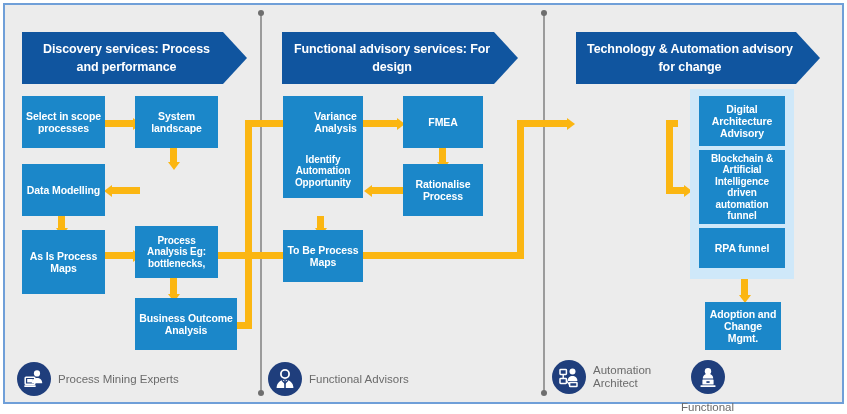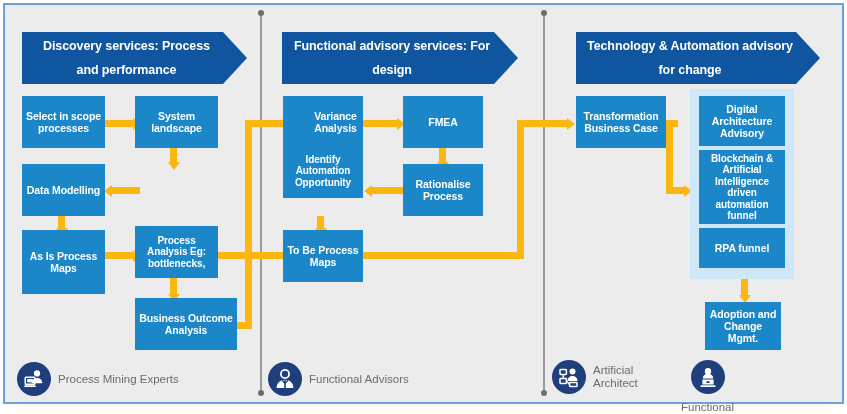--- a/index.html
+++ b/index.html
@@ -33,21 +33,21 @@
   .divider .dot.top{top:-3px;}
   .divider .dot.bot{bottom:-3px;}
 
   
   .banner{
     position:absolute;
     background:#10559f;
     color:#ffffff;
     font-weight:bold;
     font-size:12.5px;
-    line-height:24px;
+    line-height:18px;
     display:flex;align-items:center;justify-content:center;
     text-align:center;
     padding:0 26px 0 10px;
     box-sizing:border-box;
     clip-path:polygon(0 0, calc(100% - 24px) 0, 100% 50%, calc(100% - 24px) 100%, 0 100%);
     letter-spacing:-0.1px;
   }
 
   
   .box{
@@ -198,21 +198,20 @@
   <div class="box" style="left:135px;top:298px;width:102px;height:52px;">Business Outcome Analysis</div>
 
   <div class="box" style="left:283px;top:96px;width:80px;height:52px;padding-left:28px;">Variance Analysis</div>
   <div class="box" style="left:403px;top:96px;width:80px;height:52px;">FMEA</div>
 
   <div class="box small" style="left:283px;top:144px;width:80px;height:54px;">Identify Automation Opportunity</div>
   <div class="box" style="left:403px;top:164px;width:80px;height:52px;">Rationalise Process</div>
 
   <div class="box" style="left:283px;top:230px;width:80px;height:52px;">To Be Process Maps</div>
 
-  <div class="box" style="left:576px;top:96px;width:90px;height:52px;">Transformation Business Case</div>
 
   <div class="group-panel" style="left:690px;top:89px;width:104px;height:190px;">
     <div class="box" style="left:8px;top:6px;width:88px;height:52px;">Digital Architecture Advisory</div>
     <div class="box small" style="left:8px;top:60px;width:88px;height:76px;">Blockchain &amp; Artificial Intelligence driven automation funnel</div>
     <div class="box" style="left:8px;top:138px;width:88px;height:42px;">RPA funnel</div>
   </div>
 
   <div class="box" style="left:705px;top:302px;width:76px;height:48px;">Adoption and Change Mgmt.</div>
 
   <div class="role" style="left:17px;top:362px;">
@@ -245,21 +244,21 @@
       <svg width="24" height="24" viewBox="0 0 24 24" aria-hidden="true">
         <circle cx="15.5" cy="6.6" r="3" fill="#ffffff"></circle>
         <path d="M10.6 16c0-3 2.2-4.9 4.9-4.9s4.9 1.9 4.9 4.9z" fill="#ffffff"></path>
         <rect x="3" y="4.4" width="6.4" height="5" rx="0.7" fill="none" stroke="#ffffff" stroke-width="1.5"></rect>
         <rect x="3" y="13.4" width="6.4" height="5" rx="0.7" fill="none" stroke="#ffffff" stroke-width="1.5"></rect>
         <rect x="12.6" y="17.4" width="7.4" height="4.2" rx="0.7" fill="none" stroke="#ffffff" stroke-width="1.5"></rect>
         <path d="M6.2 9.4 L6.2 13.4" stroke="#ffffff" stroke-width="1.4"></path>
         <path d="M9.4 15.9 L12.6 19.5" stroke="#ffffff" stroke-width="1.4"></path>
       </svg>
     </span>
-    <span class="rl">Artificial
+    <span class="rl">Automation
 Architect</span>
   </div>
 
   <div class="role" style="left:681px;top:360px;flex-direction:column;">
     <span class="badge">
       <svg width="24" height="24" viewBox="0 0 24 24" aria-hidden="true">
         <circle cx="12" cy="6.2" r="3.2" fill="#ffffff"></circle>
         <path d="M6.8 13.6c0-3 2.3-4.9 5.2-4.9s5.2 1.9 5.2 4.9z" fill="#ffffff"></path>
         <rect x="6.4" y="14.4" width="11.2" height="5.2" rx="0.7" fill="#ffffff"></rect>
         <rect x="10.4" y="16.2" width="3.2" height="1.7" fill="#1F3E7C"></rect>

